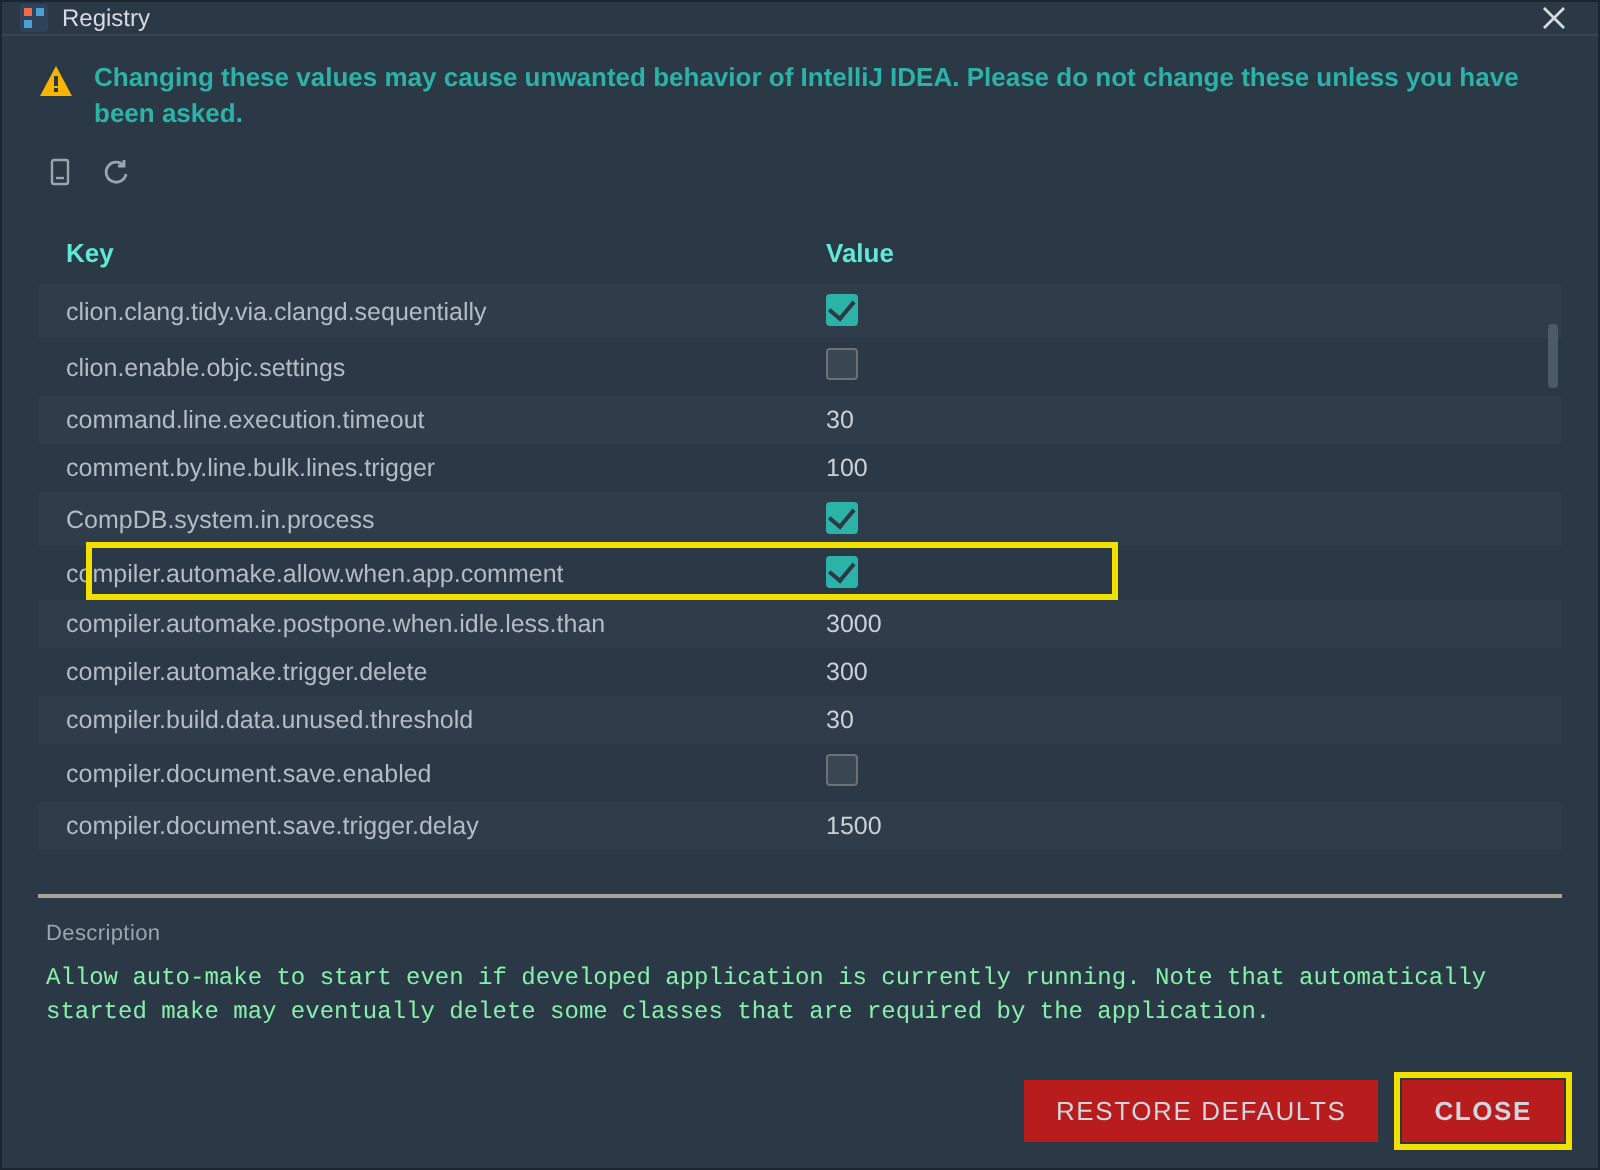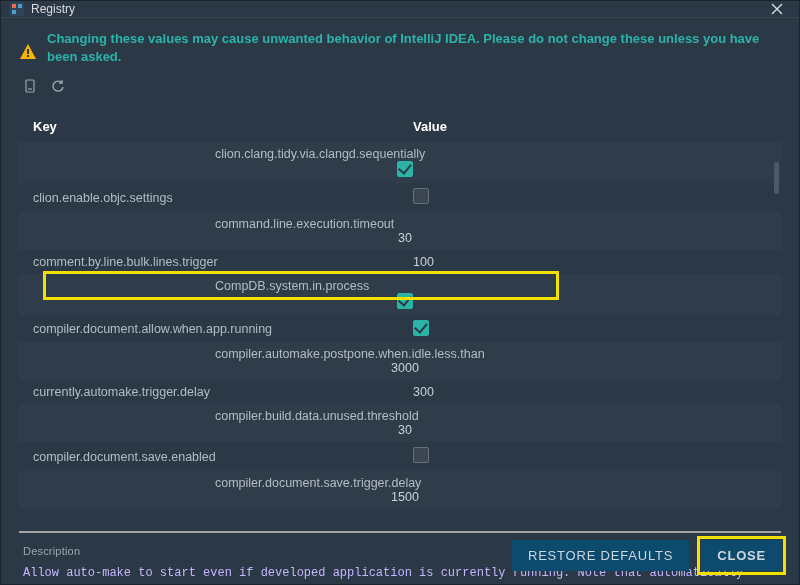--- a/index.html
+++ b/index.html
@@ -29,57 +29,57 @@
     margin-left: auto;
     width: 28px; height: 28px;
     display: inline-flex; align-items: center; justify-content: center;
     color: #d7dbe0; cursor: pointer;
   }
 
   .content { padding: 12px 18px 12px 18px; }
 
   .warning {
     display: flex;
-    align-items: flex-end;
+    align-items: flex-start;
     gap: 10px;
     color: #2bb3a8;
     font-weight: 600;
     font-size: 13px;
     line-height: 1.35;
     padding-bottom: 8px;
   }
   .warning .warn-icon { flex: 0 0 18px; margin-top: 2px; }
 
   .toolbar { display: flex; gap: 10px; margin: 4px 0 16px 2px; }
   .toolbar .tb-btn {
     width: 18px; height: 18px;
     display: inline-flex; align-items: center; justify-content: center;
     color: #9aa5ae; cursor: pointer;
   }
 
   .table-header {
     display: flex;
     padding: 8px 4px 8px 14px;
     background: #2b3946;
-    color: #ffffff;
+    color: #5eead4;
     font-weight: bold;
     font-size: 13px;
   }
   .key-col { width: 380px; }
   .val-col { flex: 1; position: relative; }
 
   .rows { position: relative; }
   .row {
     display: flex;
     align-items: center;
     padding: 5px 4px 5px 14px;
     font-size: 12.5px;
     color: #b3bcc6;
   }
-  .row.odd { background: #2f3d4a; flex-direction: column; }
+  .row.odd { background: #2f3d4a; }
   .row.even { background: #2b3946; }
   .row .key-col { color: #b3bcc6; }
   .row .val-col { color: #c9d0d7; }
 
   .checkbox {
     width: 16px; height: 16px;
     border: 1px solid #6a7179;
     border-radius: 2px;
     display: inline-flex; align-items: center; justify-content: center;
     background: #3a4753;
@@ -121,32 +121,32 @@
   }
   .description-sec .label {
     font-size: 11px;
     color: #9aa6ae;
     margin-bottom: 8px;
     letter-spacing: .2px;
   }
   .description-sec .desc {
     font-family: "Consolas", "Courier New", monospace;
     font-size: 12px;
-    color: #c4b5fd;
+    color: #86efac;
     line-height: 1.45;
   }
 
   .footer {
     position: absolute;
     bottom: 14px; right: 18px;
     display: flex; gap: 12px;
     align-items: center;
   }
   .btn {
-    background: #0c4a6e;
+    background: #b91c1c;
     color: #cfd6dd;
     border: none;
     padding: 8px 16px;
     font-size: 13px;
     letter-spacing: .8px;
     cursor: pointer;
   }
   .btn.primary { font-weight: 600; }
   .highlight-btn {
     position: absolute;
@@ -223,29 +223,29 @@
       </div>
       <div class="row even">
         <div class="key-col">comment.by.line.bulk.lines.trigger</div>
         <div class="val-col">100</div>
       </div>
       <div class="row odd">
         <div class="key-col">CompDB.system.in.process</div>
         <div class="val-col"><span class="checkbox checked"></span></div>
       </div>
       <div class="row even">
-        <div class="key-col">compiler.document.allow.when.app.running</div>
+        <div class="key-col">compiler.automake.allow.when.app.comment</div>
         <div class="val-col"><span class="checkbox checked"></span></div>
       </div>
       <div class="row odd">
         <div class="key-col">compiler.automake.postpone.when.idle.less.than</div>
         <div class="val-col">3000</div>
       </div>
       <div class="row even">
-        <div class="key-col">currently.automake.trigger.delay</div>
+        <div class="key-col">compiler.automake.trigger.delete</div>
         <div class="val-col">300</div>
       </div>
       <div class="row odd">
         <div class="key-col">compiler.build.data.unused.threshold</div>
         <div class="val-col">30</div>
       </div>
       <div class="row even">
         <div class="key-col">compiler.document.save.enabled</div>
         <div class="val-col"><span class="checkbox"></span></div>
       </div>

